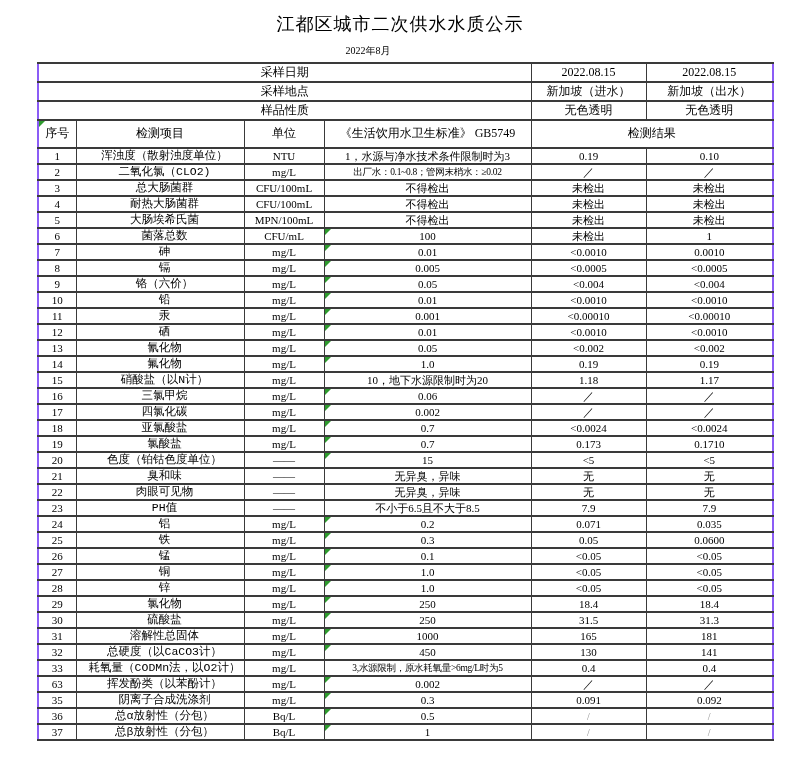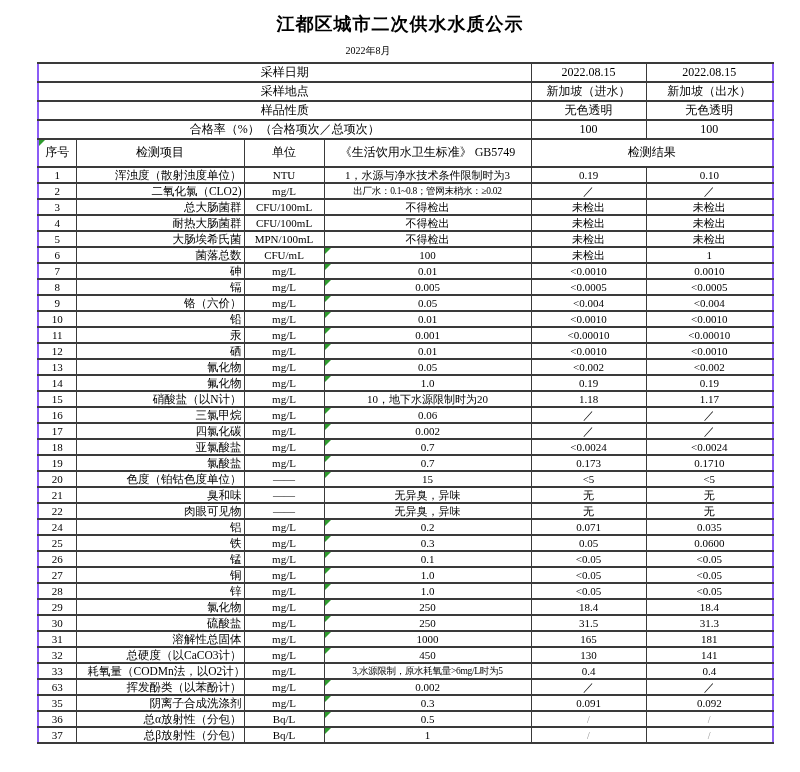--- a/index.html
+++ b/index.html
@@ -4,21 +4,21 @@
 <style>
   html,body{margin:0;padding:0;background:#ffffff;}
   body{
     width:800px;height:772px;overflow:hidden;
     font-family:"Liberation Serif","DejaVu Serif",serif;
     color:#000;
   }
   .page{position:relative;width:800px;height:772px;background:#fff;}
   .title{
     position:absolute;left:0;top:12px;width:800px;
-    text-align:center;font-size:18px;font-weight:bold;letter-spacing:1px;
+    text-align:center;font-size:18px;font-weight:normal;letter-spacing:1px;
   }
   .subtitle{
     position:absolute;left:0;top:44px;width:736px;
     text-align:center;font-size:10px;
   }
   table.report{
     position:absolute;left:37px;top:62px;width:735px;
     border-collapse:collapse;table-layout:fixed;
     border:2px solid #8b5cf6;
   }
@@ -26,21 +26,21 @@
     border:1px solid var(--grid,#3a3a3a);
     border-top-width:2px;border-bottom-width:2px;
     text-align:center;vertical-align:middle;
     padding:0 2px;white-space:nowrap;overflow:hidden;
     font-size:11px;line-height:1.1;
     position:relative;
   }
   tr.info td{height:17px;font-size:12px;}
   tr.head td{height:26px;font-size:12px;}
   tr.data td{height:14px;}
-  td.item{text-align:right;padding-left:11px;font-size:11.5px;}
+  td.item{text-align:center;padding-left:11px;font-size:11.5px;font-family:Liberation Mono, monospace;}
   td.std.tight{font-size:9.5px;letter-spacing:-0.3px;margin-left:43px;}
   td.res.light{color:var(--lightslash,#8f8f8f);font-size:10px;}
   td.marker::before{
     content:"";position:absolute;top:0;left:0;width:0;height:0;
     border-top:6px solid var(--green,#2e9b2e);
     border-right:6px solid transparent;
   }
 </style>
 </head>
 <body>
@@ -66,25 +66,20 @@
         <tr class="info">
           <td class="label" colspan="4">采样地点</td>
           <td class="val">新加坡（进水）</td>
           <td class="val">新加坡（出水）</td>
         </tr>
         <tr class="info">
           <td class="label" colspan="4">样品性质</td>
           <td class="val">无色透明</td>
           <td class="val">无色透明</td>
         </tr>
-        <tr class="info">
-          <td class="label" colspan="4">合格率（%）（合格项次／总项次）</td>
-          <td class="val">100</td>
-          <td class="val">100</td>
-        </tr>
         <tr class="head">
           <td class="idx marker">序号</td>
           <td>检测项目</td>
           <td>单位</td>
           <td>《生活饮用水卫生标准》 GB5749</td>
           <td colspan="2">检测结果</td>
         </tr>
         <tr class="data">
           <td class="idx">1</td>
           <td class="item">浑浊度（散射浊度单位）</td>
@@ -255,20 +250,28 @@
         </tr>
         <tr class="data">
           <td class="idx">22</td>
           <td class="item">肉眼可见物</td>
           <td class="unit">——</td>
           <td class="std">无异臭，异味</td>
           <td class="res">无</td>
           <td class="res">无</td>
         </tr>
         <tr class="data">
+          <td class="idx">23</td>
+          <td class="item">PH值</td>
+          <td class="unit">——</td>
+          <td class="std">不小于6.5且不大于8.5</td>
+          <td class="res">7.9</td>
+          <td class="res">7.9</td>
+        </tr>
+        <tr class="data">
           <td class="idx">24</td>
           <td class="item">铝</td>
           <td class="unit">mg/L</td>
           <td class="std marker">0.2</td>
           <td class="res">0.071</td>
           <td class="res">0.035</td>
         </tr>
         <tr class="data">
           <td class="idx">25</td>
           <td class="item">铁</td>

